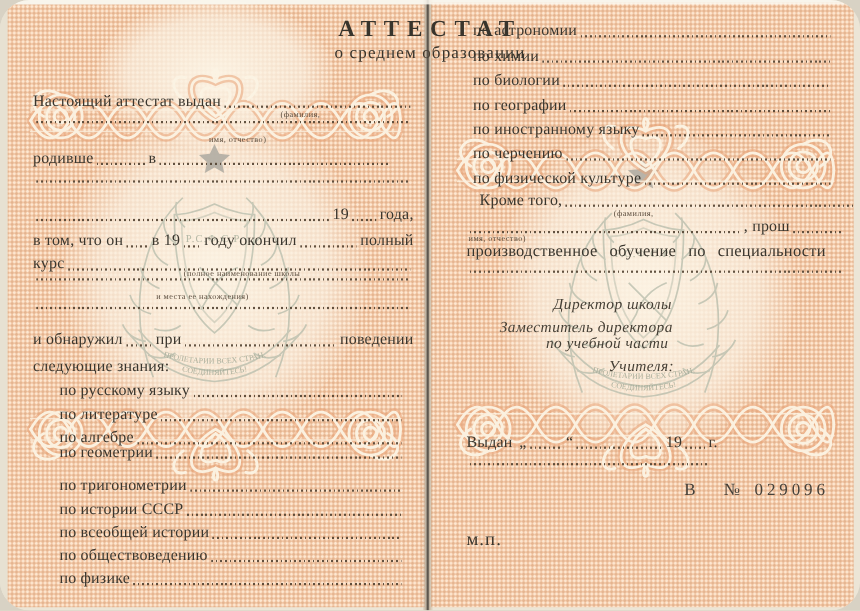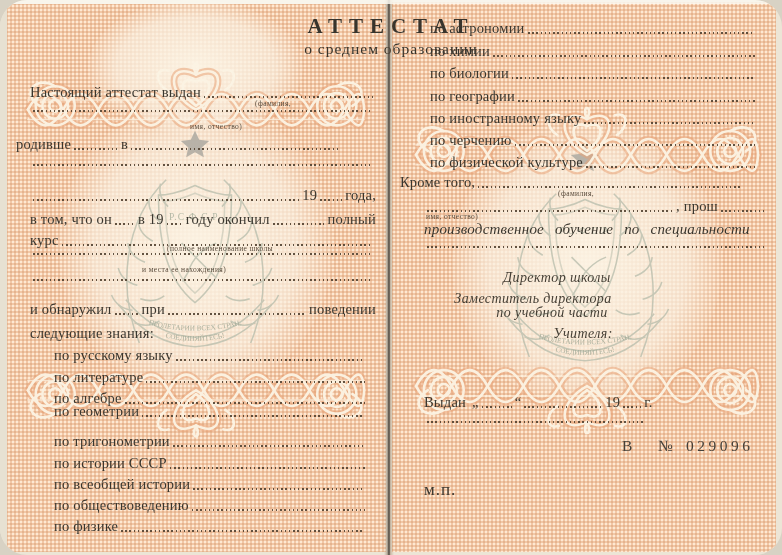--- a/index.html
+++ b/index.html
@@ -26,21 +26,21 @@
   .dots{flex:1 1 auto;height:1.7px;align-self:flex-end;margin:0 3px 3px;
         background:repeating-linear-gradient(90deg, rgba(82,66,49,.9) 0 1.5px, transparent 1.5px 4.2px);}
   .dw{flex:0 0 auto;}
   .hint{position:absolute;font-size:7.5px;color:#584a3b;letter-spacing:.4px;z-index:5;white-space:nowrap;}
   .sig{position:absolute;font-style:italic;font-size:14px;color:#453f35;
        letter-spacing:.4px;transform:translateX(-50%);z-index:5;white-space:nowrap;}
   #title{position:absolute;left:0;top:14px;width:100%;text-align:center;font-size:21px;
          font-weight:bold;letter-spacing:7px;color:#38342c;z-index:5;}
   #subtitle{position:absolute;left:0;top:40px;width:100%;text-align:center;
             font-size:15.5px;letter-spacing:1px;color:#38342c;z-index:5;}
-  #vocational{font-size:15px;word-spacing:7px;font-style:italic;}
+  #vocational{font-size:15px;word-spacing:7px;}
   #mp{font-size:17px;letter-spacing:1px;margin-top:40px;}
   .serialpart{position:absolute;font-size:15.5px;color:#46413a;z-index:5;}
   #serialnum{letter-spacing:3.5px;}
   #topstrip{position:absolute;left:0;top:0;width:100%;height:4px;background:rgba(250,248,240,.85);z-index:7;}
   #leftstrip{position:absolute;left:0;top:0;width:7px;height:100%;background:#e7e1d2;z-index:0;}
 </style>
 </head>
 <body>
 
 <div id="doc">
@@ -132,21 +132,21 @@
     <span>Настоящий аттестат выдан</span>
     <span class="dots"></span>
   </div>
   <div class="hint" style="left:255px;top:99px">(фамилия,</div>
 
   <div class="l" style="left:30px;top:110px;width:346px">
     <span class="dots"></span>
   </div>
   <div class="hint" style="left:190px;top:122px">имя, отчество)</div>
 
-  <div class="l" style="left:16px;top:136px;width:326px">
+  <div class="l" style="left:30px;top:136px;width:326px">
     <span>родивше</span>
     <span class="dots dw" style="width:44px"></span>
     <span>в</span>
     <span class="dots"></span>
   </div>
 
   <div class="l" style="left:30px;top:164px;width:346px">
     <span class="dots"></span>
   </div>
 
@@ -265,21 +265,21 @@
     </div>
   <div class="l" style="left:430px;top:132px;width:328px">
       <span>по черчению</span>
       <span class="dots"></span>
     </div>
   <div class="l" style="left:430px;top:154px;width:328px">
       <span>по физической культуре</span>
       <span class="dots"></span>
     </div>
 
-  <div class="l" style="left:400px;top:174px;width:344px">
+  <div class="l" style="left:436px;top:174px;width:344px">
     <span>Кроме того,</span>
     <span class="dots"></span>
   </div>
   <div class="hint" style="left:558px;top:189px">(фамилия,</div>
 
   <div class="l" style="left:424px;top:198px;width:344px">
     <span class="dots"></span>
     <span>, прош</span>
     <span class="dots dw" style="width:44px"></span>
   </div>

